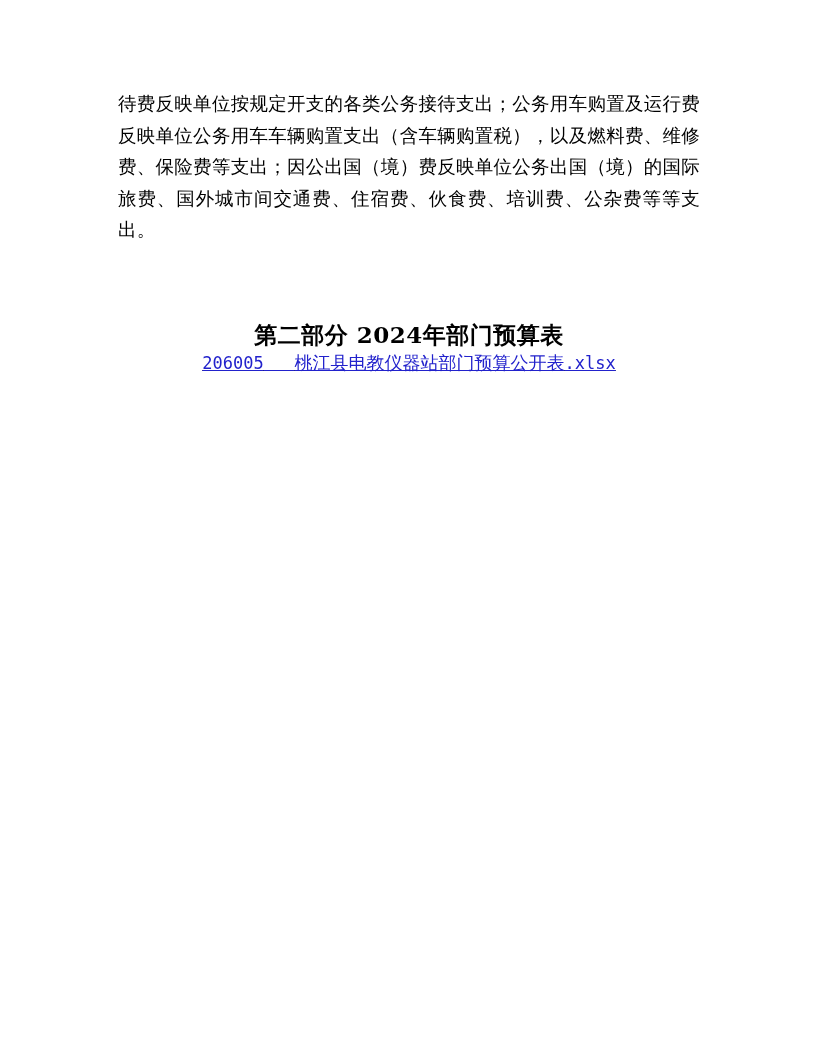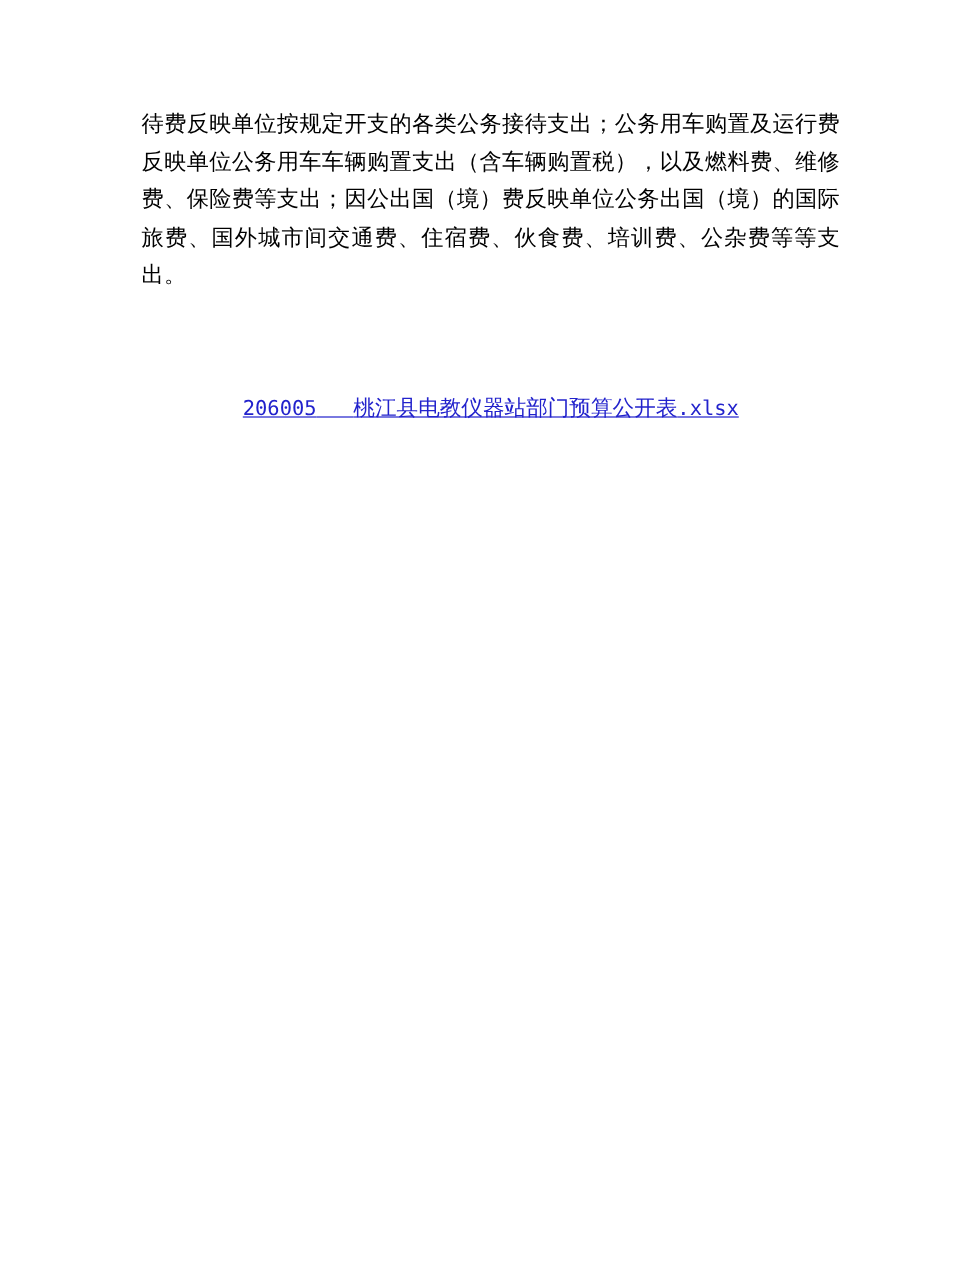--- a/index.html
+++ b/index.html
@@ -40,22 +40,23 @@
     font-family: "DejaVu Serif", "Liberation Serif", serif;
     font-size: 23px;
     font-weight: bold;
     color: #000000;
     letter-spacing: 0.5px;
   }
   .spacer-big {
     height: 74px;
   }
   .link-row {
-    margin-top: 8px;
+    margin-top: 0;
     text-align: center;
+    text-decoration: underline;
   }
   a.attachment-link {
     font-family: "DejaVu Sans Mono", "Liberation Mono", monospace;
     font-size: 17px;
     color: #2222cc;
     text-decoration: underline;
     letter-spacing: 0px;
     white-space: nowrap;
   }
   a.attachment-link .cn {
@@ -67,19 +68,20 @@
 <body>
 
 <div class="page">
   <div class="content">
 
     <p class="body-text">待费反映单位按规定开支的各类公务接待支出；公务用车购置及运行费反映单位公务用车车辆购置支出（含车辆购置税），以及燃料费、维修费、保险费等支出；因公出国（境）费反映单位公务出国（境）的国际旅费、国外城市间交通费、住宿费、伙食费、培训费、公杂费等等支出。</p>
 
 
     <div class="spacer-big"></div>
 
+    <h2 class="section-title">第二部分 2024年部门预算表</h2>
 
     <div class="link-row">
       <a class="attachment-link" href="#" style="color: rgb(34, 34, 204);"><span>206005</span>&nbsp;&nbsp;&nbsp;<span class="cn">桃江县电教仪器站部门预算公开表</span><span>.xlsx</span></a>
     </div>
 
   </div>
 </div>
 
 </body></html>

